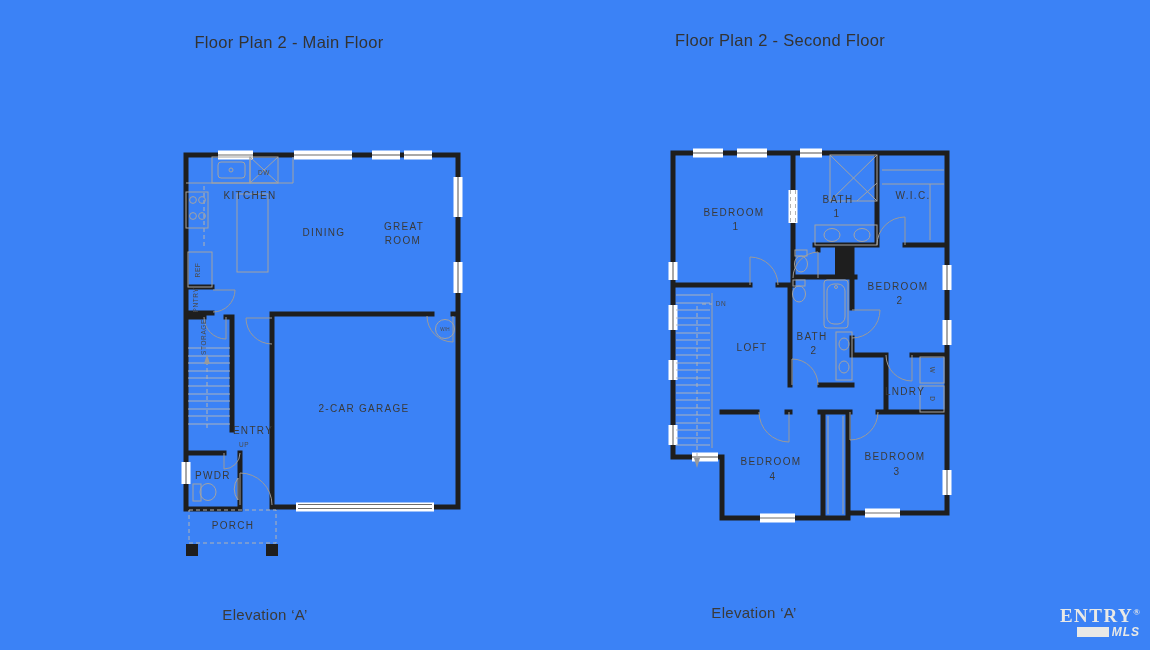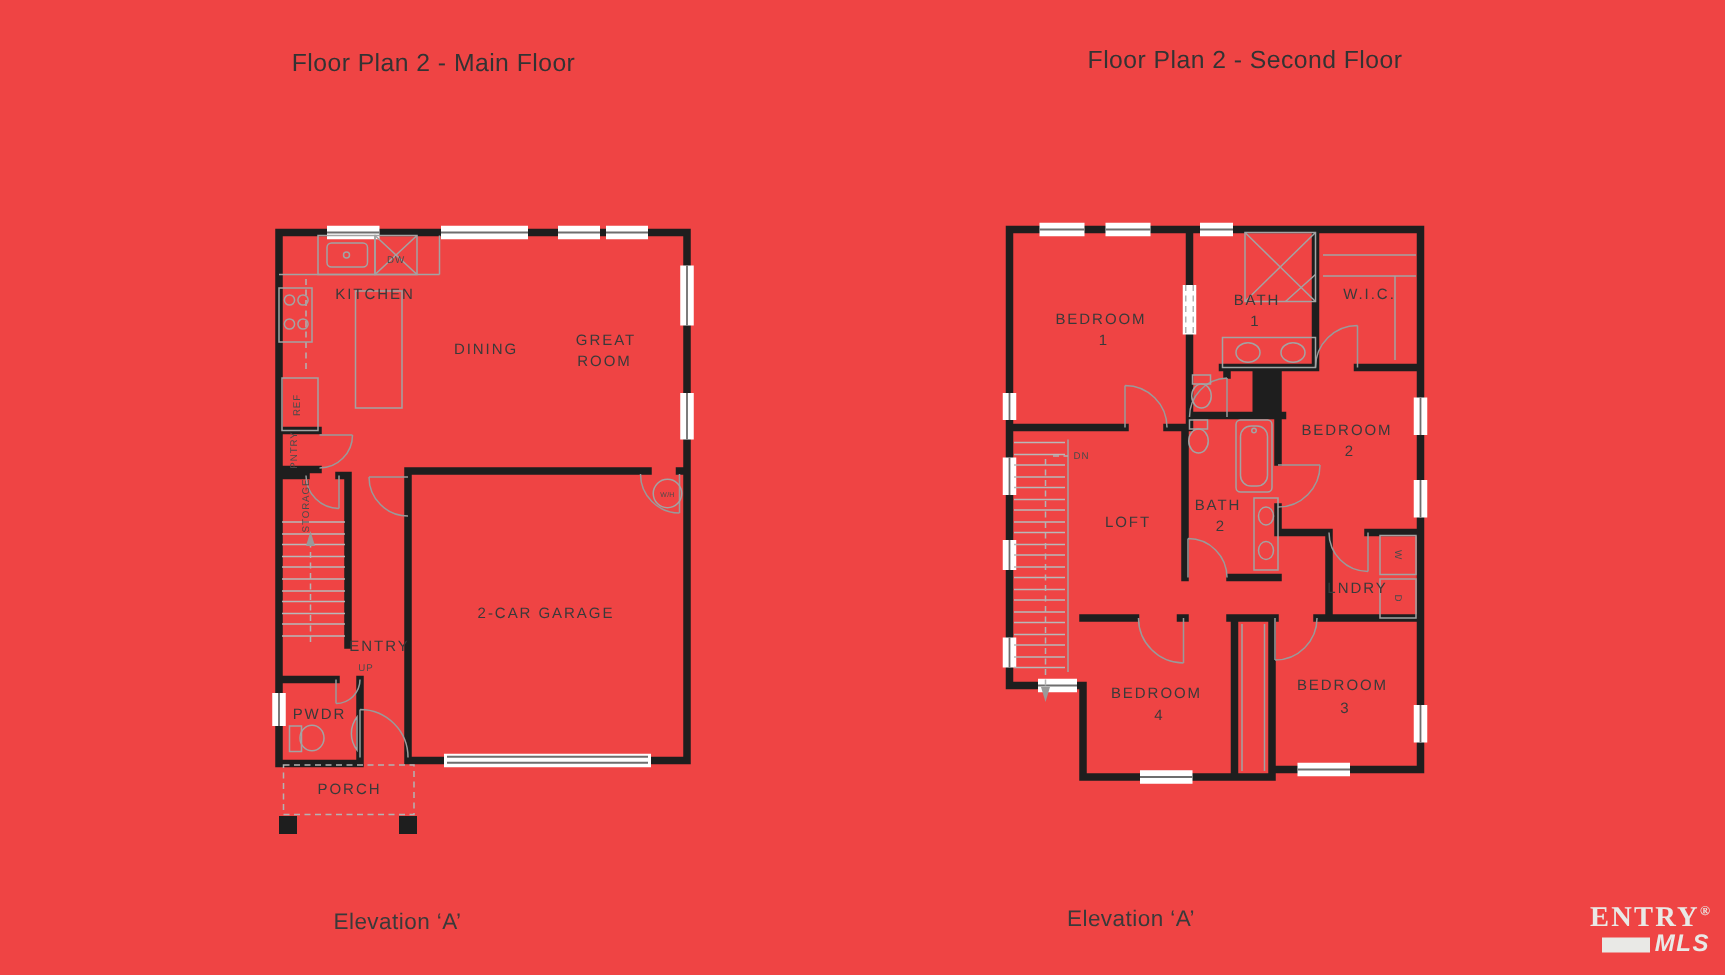--- a/index.html
+++ b/index.html
@@ -1,16 +1,16 @@
 <!DOCTYPE html>
 <html><head>
 <meta charset="utf-8">
 <style>
   html,body{margin:0;padding:0;background:#fff;}
-  .page{position:relative;width:1150px;height:650px;background:#ef4444;overflow:hidden;
+  .page{position:relative;width:1150px;height:650px;background:#3b82f6;overflow:hidden;
         font-family:"Liberation Sans",sans-serif;}
   .plan-title{position:absolute;transform:translateX(-50%);font-size:16.5px;font-weight:500;
         color:#333;letter-spacing:.3px;white-space:nowrap;}
   .elevation-label{position:absolute;transform:translateX(-50%);font-size:15px;font-weight:400;
         color:#3a3a3a;letter-spacing:.3px;white-space:nowrap;text-align:right;}
   svg{position:absolute;left:0;top:0;}
   .wall{stroke:#1e1e1e;stroke-width:5;fill:none;stroke-linecap:square;}
   .fix{stroke:#a3a3a3;stroke-width:1;fill:none;}
   .door{stroke:#9a9a9a;stroke-width:1;fill:none;}
   .dash{stroke:#b3b3b3;stroke-width:1;fill:none;stroke-dasharray:4 3;}
@@ -25,29 +25,29 @@
   .tiny-label{font-family:"Liberation Sans",sans-serif;font-size:4.6px;font-weight:500;
         letter-spacing:.2px;fill:#4a4a4a;text-anchor:middle;}
   .watermark{position:absolute;right:10px;bottom:12px;color:#e9e9e6;text-align:right;
         user-select:none;}
   .wm-top{font-family:"Liberation Serif",serif;font-size:19px;font-weight:700;
         letter-spacing:1.5px;line-height:1;}
   .wm-reg{font-size:9px;vertical-align:super;letter-spacing:0;}
   .wm-bottom{display:flex;align-items:center;justify-content:flex-end;gap:3px;margin-top:1px;}
   .wm-bar{display:inline-block;width:32px;height:10px;background:#e9e9e6;}
   .wm-mls{font-family:"Liberation Sans",sans-serif;font-style:italic;font-weight:700;
-        font-size:16px;letter-spacing:1px;line-height:1;}
+        font-size:12px;letter-spacing:1px;line-height:1;}
 </style>
 </head>
 <body>
 
 <div class="page">
 
   <div class="plan-title" style="left:289px;top:33px">Floor Plan 2 - Main Floor</div>
-  <div class="plan-title" style="left:830px;top:31px">Floor Plan 2 - Second Floor</div>
+  <div class="plan-title" style="left:780px;top:31px">Floor Plan 2 - Second Floor</div>
 
   <svg width="1150" height="650" viewBox="0 0 1150 650">
 
     <g>
 
       <path class="wall" d="
         M186,155 H458 M458,155 V507 M272,507 H458 M272,314 V507
         M272,314 H432 M453,314 H458
         M186,155 V509 M186,509 H240 M240,453 V509 M186,453 H224
         M186,287 H212 M186,313 H212

